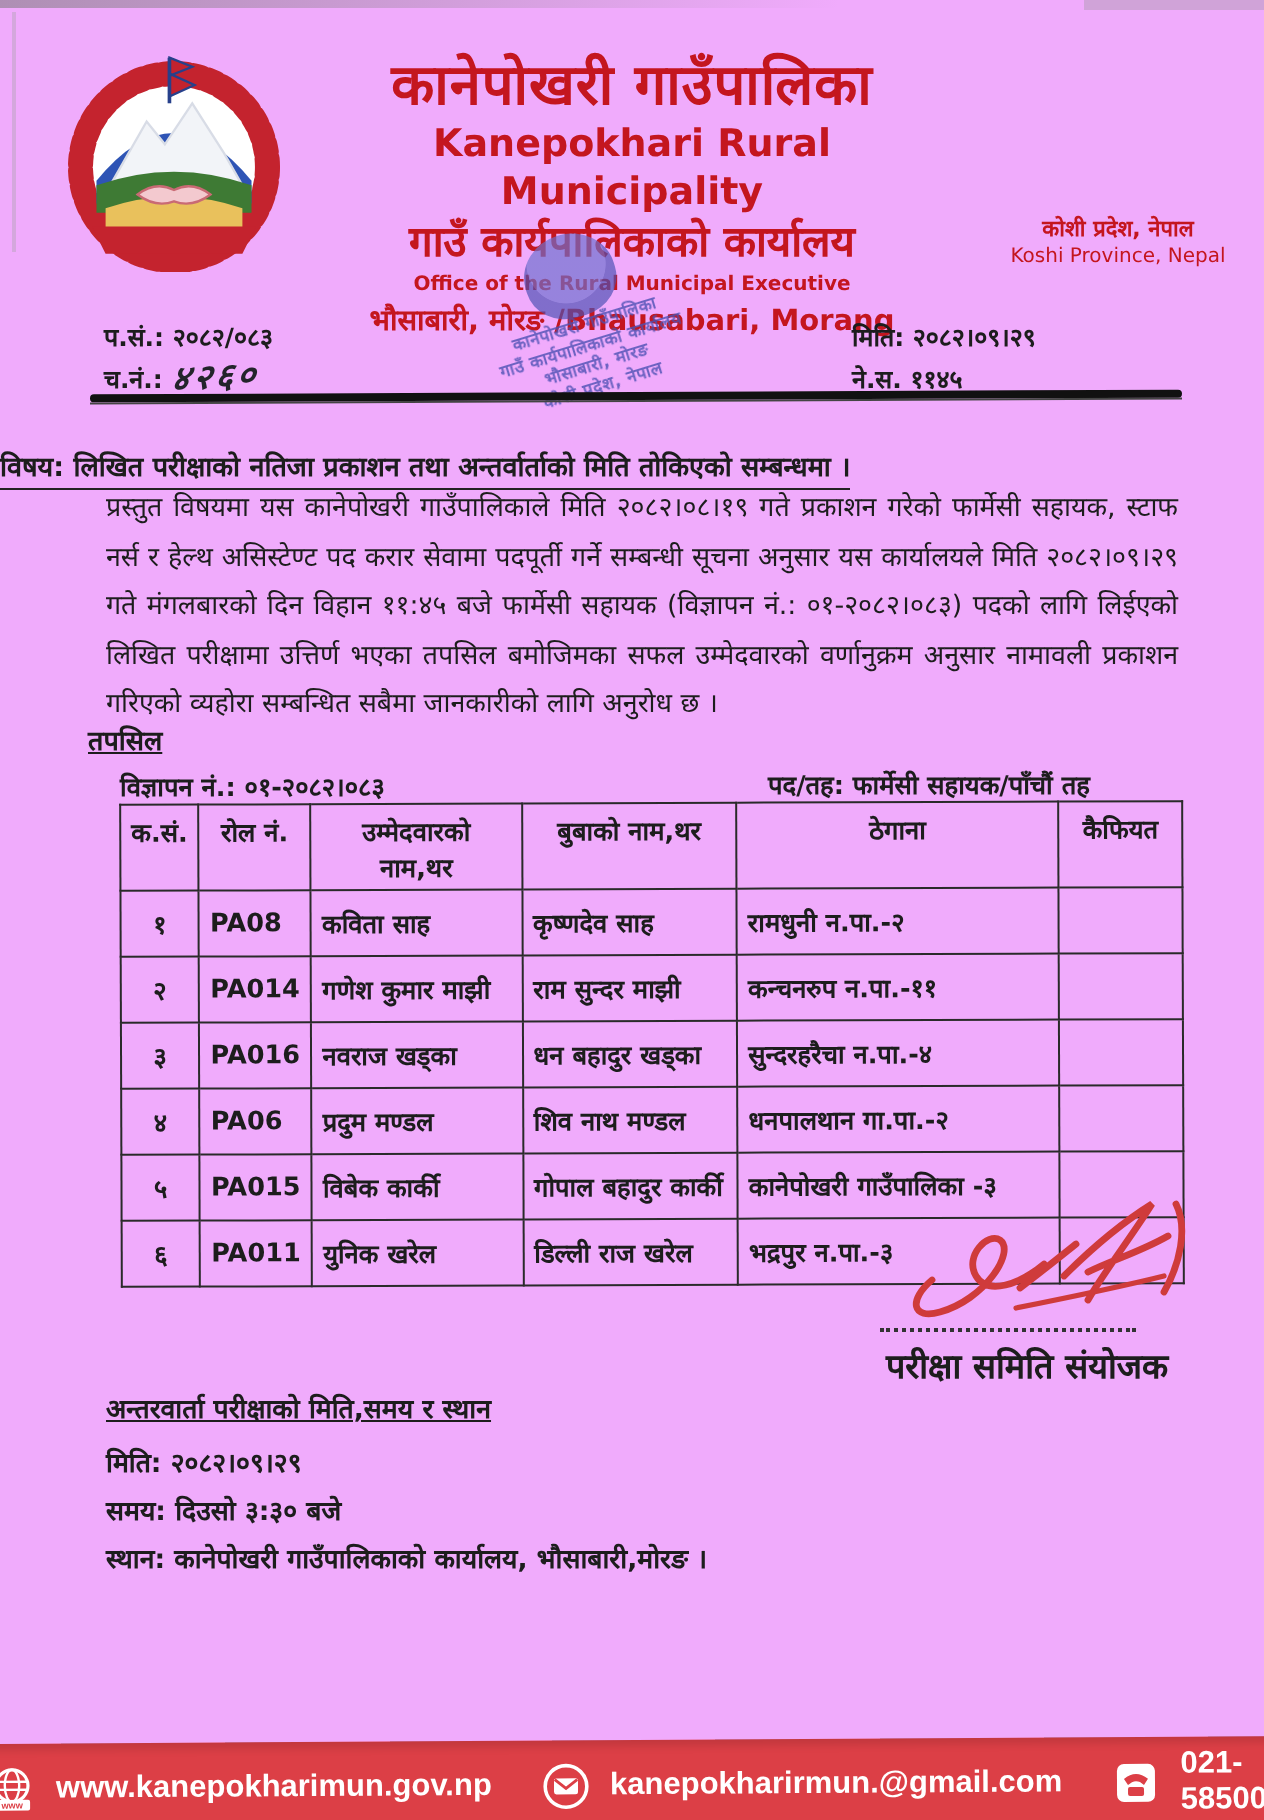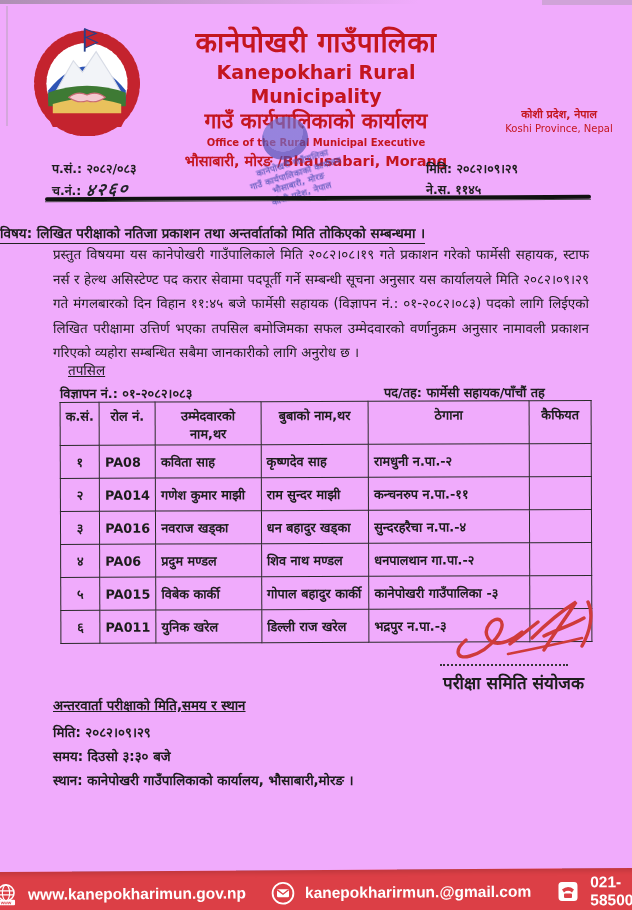--- a/index.html
+++ b/index.html
@@ -55,21 +55,21 @@
   .rule{position:absolute;left:45px;top:196px;width:546px;height:4px;background:#111;
     border-radius:2px;transform:rotate(-.25deg);}
   .rule::after{content:"";position:absolute;left:0;top:4px;width:100%;height:1px;background:#444;}
 
   .subject-wrap{position:absolute;left:0;top:211px;width:632px;text-align:left;margin-top:12px;}
   .subject{font-size:13.5px;font-weight:bold;border-bottom:1.5px solid #222;padding-bottom:2px;}
 
   .body-par{position:absolute;left:53px;top:243px;width:536px;font-size:13.4px;font-weight:500;
     line-height:24.5px;text-align:justify;}
 
-  .tapasil{position:absolute;left:68px;top:361px;font-size:13.5px;font-weight:normal;
+  .tapasil{position:absolute;left:44px;top:361px;font-size:13.5px;font-weight:bold;
     text-decoration:underline;}
   .advert{position:absolute;left:60px;top:384px;font-size:12.8px;font-weight:600;}
   .post{position:absolute;left:384px;top:383px;font-size:12.8px;font-weight:bold;}
 
   
   table.result{position:absolute;left:60px;top:401px;width:532px;border-collapse:collapse;
     font-size:12.8px;font-weight:600;transform:rotate(-.2deg);}
   table.result th,table.result td{border:1.6px solid #2a2a2a;padding:2px 5px;}
   table.result th{height:33px;font-weight:bold;text-align:center;vertical-align:top;padding-top:4px;}
   table.result td{height:33px;vertical-align:middle;}

